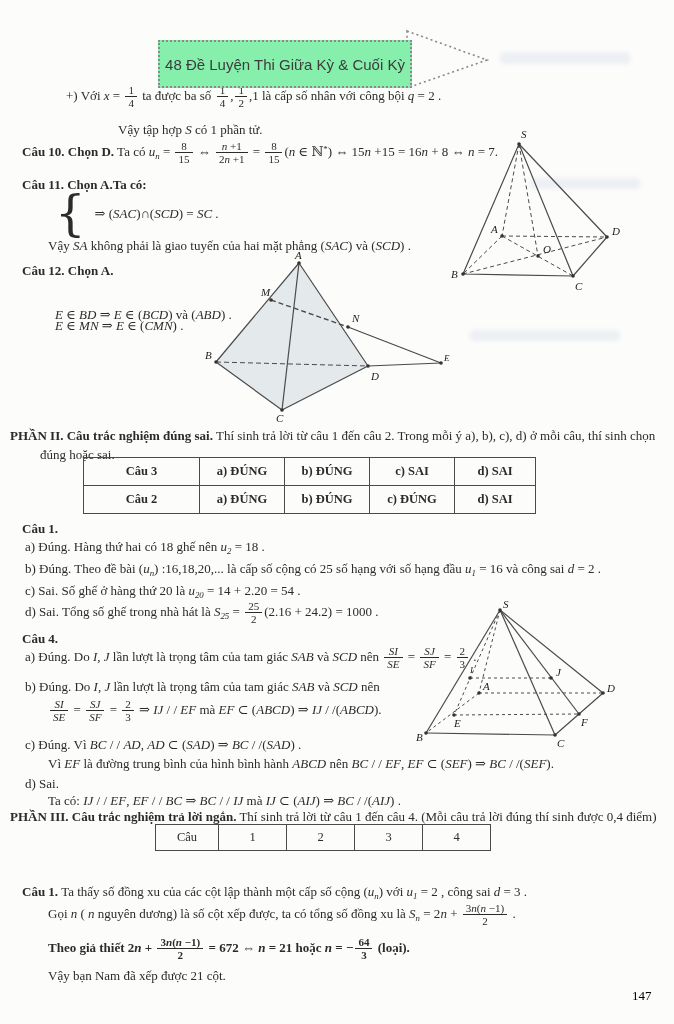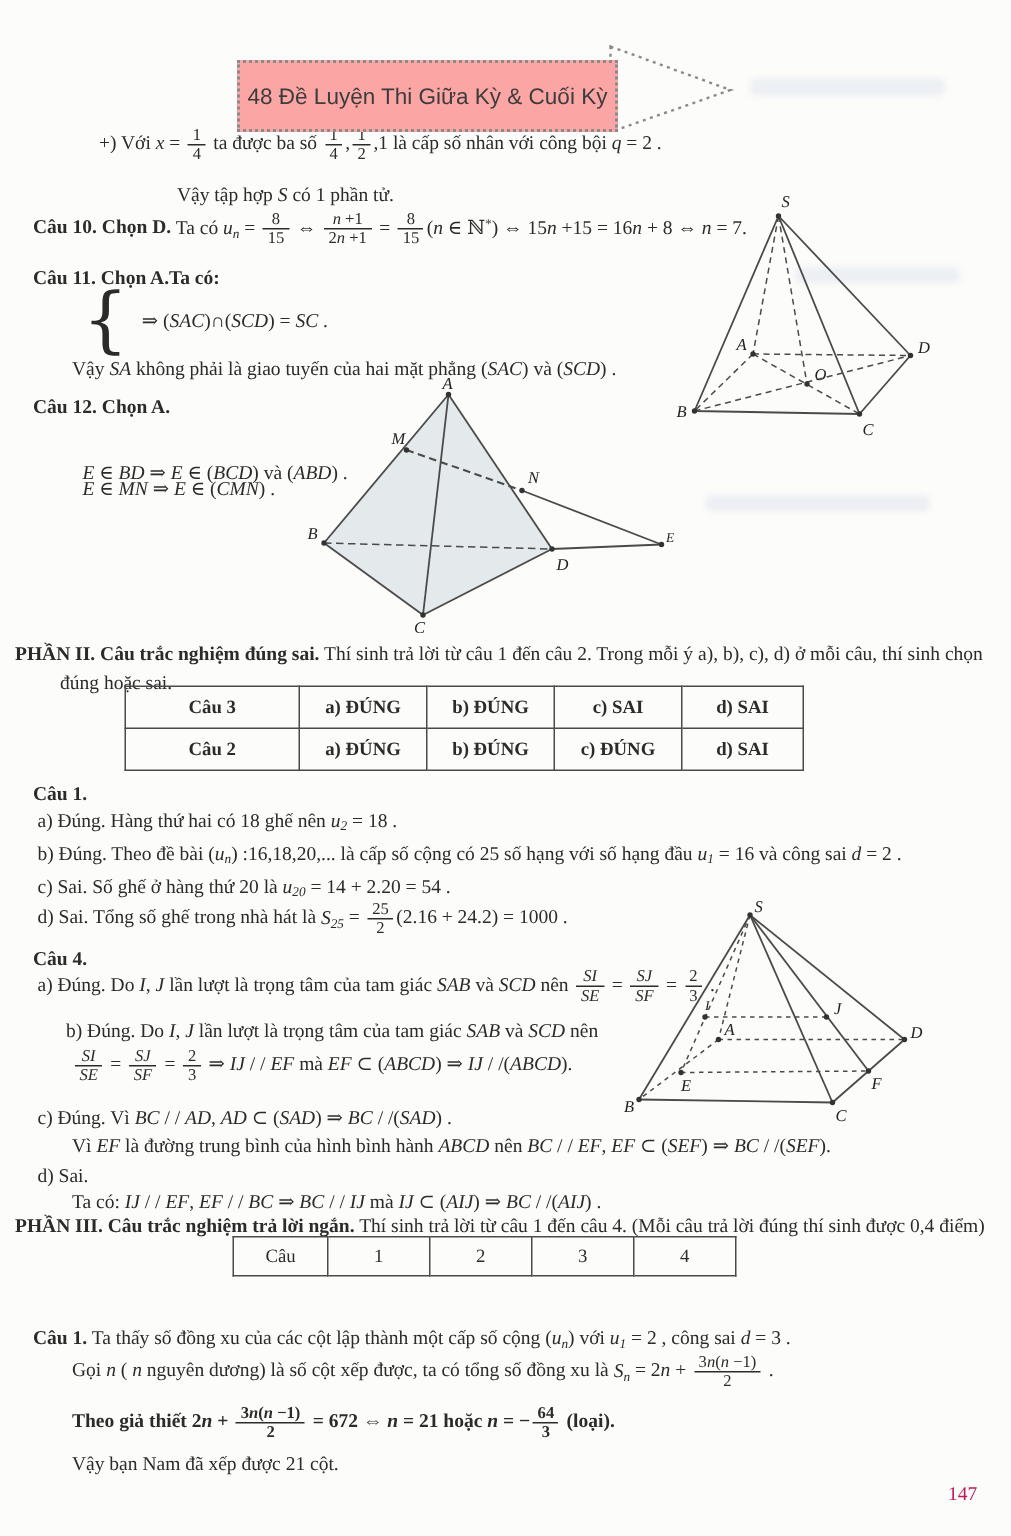--- a/index.html
+++ b/index.html
@@ -6,32 +6,32 @@
   body{background:#e8e8e6;font-family:"Liberation Serif","DejaVu Serif",serif;}
   .page{position:relative;width:674px;height:1024px;margin:0 auto;background:#fcfcfa;color:#2b2b2b;overflow:hidden;box-shadow:0 0 6px rgba(0,0,0,.25);}
   .line{position:absolute;font-size:13px;line-height:1.25;white-space:nowrap;}
   .line b{font-weight:bold;}
   .frac{display:inline-block;text-align:center;vertical-align:middle;font-sizeных:.85em;font-size:.85em;line-height:1.1;margin:0 2px;}
   .fn{display:block;border-bottom:1px solid #2b2b2b;padding:0 3px;}
   .fd{display:block;padding:0 3px;}
   sub{font-size:.68em;vertical-align:-0.3em;}
   sup{font-size:.68em;vertical-align:0.45em;}
   i{font-family:"Liberation Serif",serif;}
-  .banner-box{position:absolute;left:158px;top:40px;width:250px;height:44px;border:2px dotted #8a8a8a;display:flex;align-items:center;justify-content:center;background:#fca5a5;z-index:2;}
+  .banner-box{position:absolute;left:158px;top:40px;width:250px;height:44px;border:2px dotted #8a8a8a;display:flex;align-items:center;justify-content:center;background:#86efac;z-index:2;}
   .banner-text{font-family:"Liberation Sans","DejaVu Sans",sans-serif;font-size:15px;color:#3c3c3c;}
   .arrow-svg{position:absolute;left:400px;top:22px;z-index:1;}
   .sysrow{position:absolute;left:55px;top:192px;display:flex;align-items:center;font-size:13px;}
   .brace{font-family:"DejaVu Serif",serif;font-size:48px;font-weight:300;line-height:.9;color:#2b2b2b;margin-right:3px;}
   .syslines div{height:22px;line-height:22px;white-space:nowrap;}
   .sysresult{margin-left:6px;white-space:nowrap;}
   table.anskey{position:absolute;border-collapse:collapse;font-size:12.5px;}
   table.anskey td{border:1px solid #4a4a4a;text-align:center;vertical-align:middle;padding:0;}
   .t1 td{height:27px;font-weight:bold;}
   .t2 td{height:25px;}
-  .pagenum{position:absolute;left:632px;top:988px;font-size:13px;color:#be185d;}
+  .pagenum{position:absolute;left:632px;top:988px;font-size:13px;color:#000000;}
   .smudge{position:absolute;background:rgba(140,165,205,.14);filter:blur(2px);border-radius:4px;}
   svg text{font-family:"Liberation Serif",serif;font-style:italic;font-size:11px;fill:#222;}
 </style>
 </head>
 <body>
 
 <div class="page">
 
   <svg class="arrow-svg" width="95" height="75">
     <polygon points="7,9 87,38 7,66" fill="#fcfcfa" stroke="#8a8a8a" stroke-width="1.6" stroke-dasharray="2,3"></polygon>
@@ -148,21 +148,21 @@
     </table>
 
   <div class="line" style="left:22px;top:521px;"><b>Câu 1.</b></div>
   <div class="line" style="left:25px;top:539px;">a) Đúng. Hàng thứ hai có 18 ghế nên <i>u<sub>2</sub></i> = 18 .</div>
   <div class="line" style="left:25px;top:561px;">b) Đúng. Theo đề bài (<i>u<sub>n</sub></i>) :16,18,20,... là cấp số cộng có 25 số hạng với số hạng đầu <i>u<sub>1</sub></i> = 16 và công sai <i>d</i> = 2 .</div>
   <div class="line" style="left:25px;top:583px;">c) Sai. Số ghế ở hàng thứ 20 là <i>u<sub>20</sub></i> = 14 + 2.20 = 54 .</div>
   <div class="line" style="left:25px;top:600px;">d) Sai. Tổng số ghế trong nhà hát là <i>S<sub>25</sub></i> = <span class="frac"><span class="fn">25</span><span class="fd">2</span></span>(2.16 + 24.2) = 1000 .</div>
 
   <div class="line" style="left:22px;top:631px;"><b>Câu 4.</b></div>
   <div class="line" style="left:25px;top:645px;">a) Đúng. Do <i>I</i>, <i>J</i> lần lượt là trọng tâm của tam giác <i>SAB</i> và <i>SCD</i> nên <span class="frac"><span class="fn"><i>SI</i></span><span class="fd"><i>SE</i></span></span> = <span class="frac"><span class="fn"><i>SJ</i></span><span class="fd"><i>SF</i></span></span> = <span class="frac"><span class="fn">2</span><span class="fd">3</span></span> .</div>
-  <div class="line" style="left:25px;top:679px;margin-left:19px;">b) Đúng. Do <i>I</i>, <i>J</i> lần lượt là trọng tâm của tam giác <i>SAB</i> và <i>SCD</i> nên</div>
+  <div class="line" style="left:25px;top:679px;">b) Đúng. Do <i>I</i>, <i>J</i> lần lượt là trọng tâm của tam giác <i>SAB</i> và <i>SCD</i> nên</div>
   <div class="line" style="left:48px;top:698px;"><span class="frac"><span class="fn"><i>SI</i></span><span class="fd"><i>SE</i></span></span> = <span class="frac"><span class="fn"><i>SJ</i></span><span class="fd"><i>SF</i></span></span> = <span class="frac"><span class="fn">2</span><span class="fd">3</span></span> ⇒ <i>IJ</i> / / <i>EF</i> mà <i>EF</i> ⊂ (<i>ABCD</i>) ⇒ <i>IJ</i> / /(<i>ABCD</i>).</div>
   <div class="line" style="left:25px;top:737px;">c) Đúng. Vì <i>BC</i> / / <i>AD</i>, <i>AD</i> ⊂ (<i>SAD</i>) ⇒ <i>BC</i> / /(<i>SAD</i>) .</div>
   <div class="line" style="left:48px;top:756px;">Vì <i>EF</i> là đường trung bình của hình bình hành <i>ABCD</i> nên <i>BC</i> / / <i>EF</i>, <i>EF</i> ⊂ (<i>SEF</i>) ⇒ <i>BC</i> / /(<i>SEF</i>).</div>
   <div class="line" style="left:25px;top:776px;">d) Sai.</div>
   <div class="line" style="left:48px;top:793px;">Ta có: <i>IJ</i> / / <i>EF</i>, <i>EF</i> / / <i>BC</i> ⇒ <i>BC</i> / / <i>IJ</i> mà <i>IJ</i> ⊂ (<i>AIJ</i>) ⇒ <i>BC</i> / /(<i>AIJ</i>) .</div>
 
   <svg style="position:absolute;left:415px;top:598px;" width="205" height="152">
     <g stroke="#4a4a4a" stroke-width="1.2" fill="none">
       <line x1="85" y1="12" x2="11" y2="135"></line>
       <line x1="85" y1="12" x2="140" y2="137"></line>

